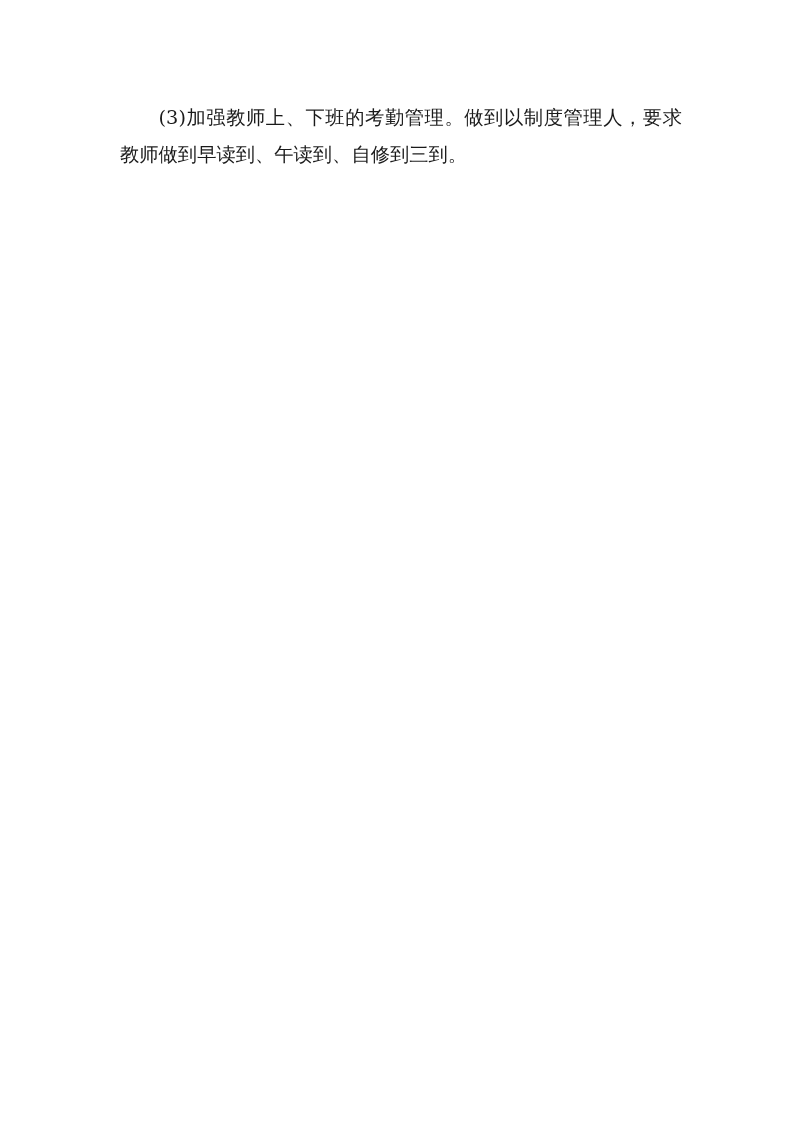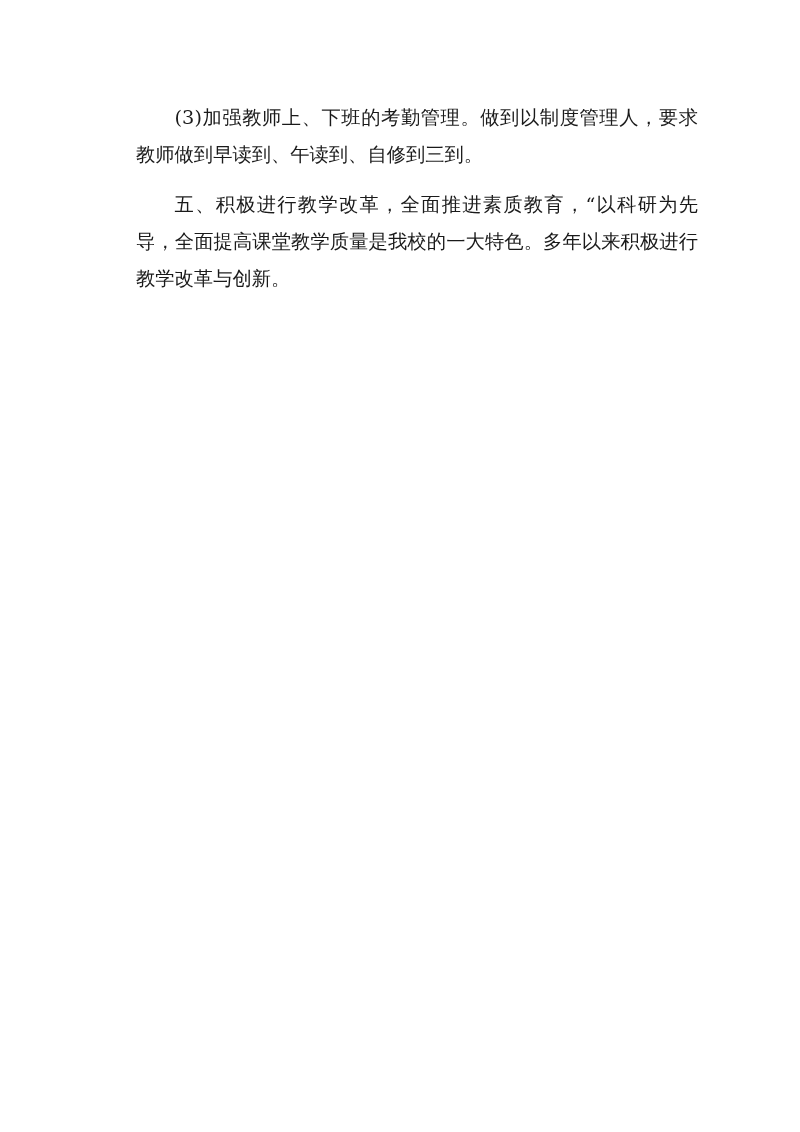--- a/index.html
+++ b/index.html
@@ -1,19 +1,19 @@
 <!DOCTYPE html>
 <html><head>
 <meta charset="utf-8">
 <style>
   html, body { margin: 0; padding: 0; background: #ffffff; }
   body { width: 800px; height: 1132px; position: relative; overflow: hidden; }
   .page {
     position: absolute;
-    left: 136px;
+    left: 120px;
     top: 99px;
     width: 562px;
     font-family: "DejaVu Serif", "Liberation Serif", serif;
     font-size: 19.3px;
     line-height: 37.3px;
     color: #1a1a1a;
   }
   .para {
     margin: 0 0 12px 0;
     text-indent: 2em;
@@ -21,14 +21,13 @@
     text-justify: inter-character;
     letter-spacing: 0;
     word-break: break-all;
   }
 </style>
 </head>
 <body>
 
 <div class="page">
   <p class="para">(3)加强教师上、下班的考勤管理。做到以制度管理人，要求教师做到早读到、午读到、自修到三到。</p>
-  <p class="para">五、积极进行教学改革，全面推进素质教育，“以科研为先导，全面提高课堂教学质量是我校的一大特色。多年以来积极进行教学改革与创新。</p>
 </div>
 
 </body></html>

